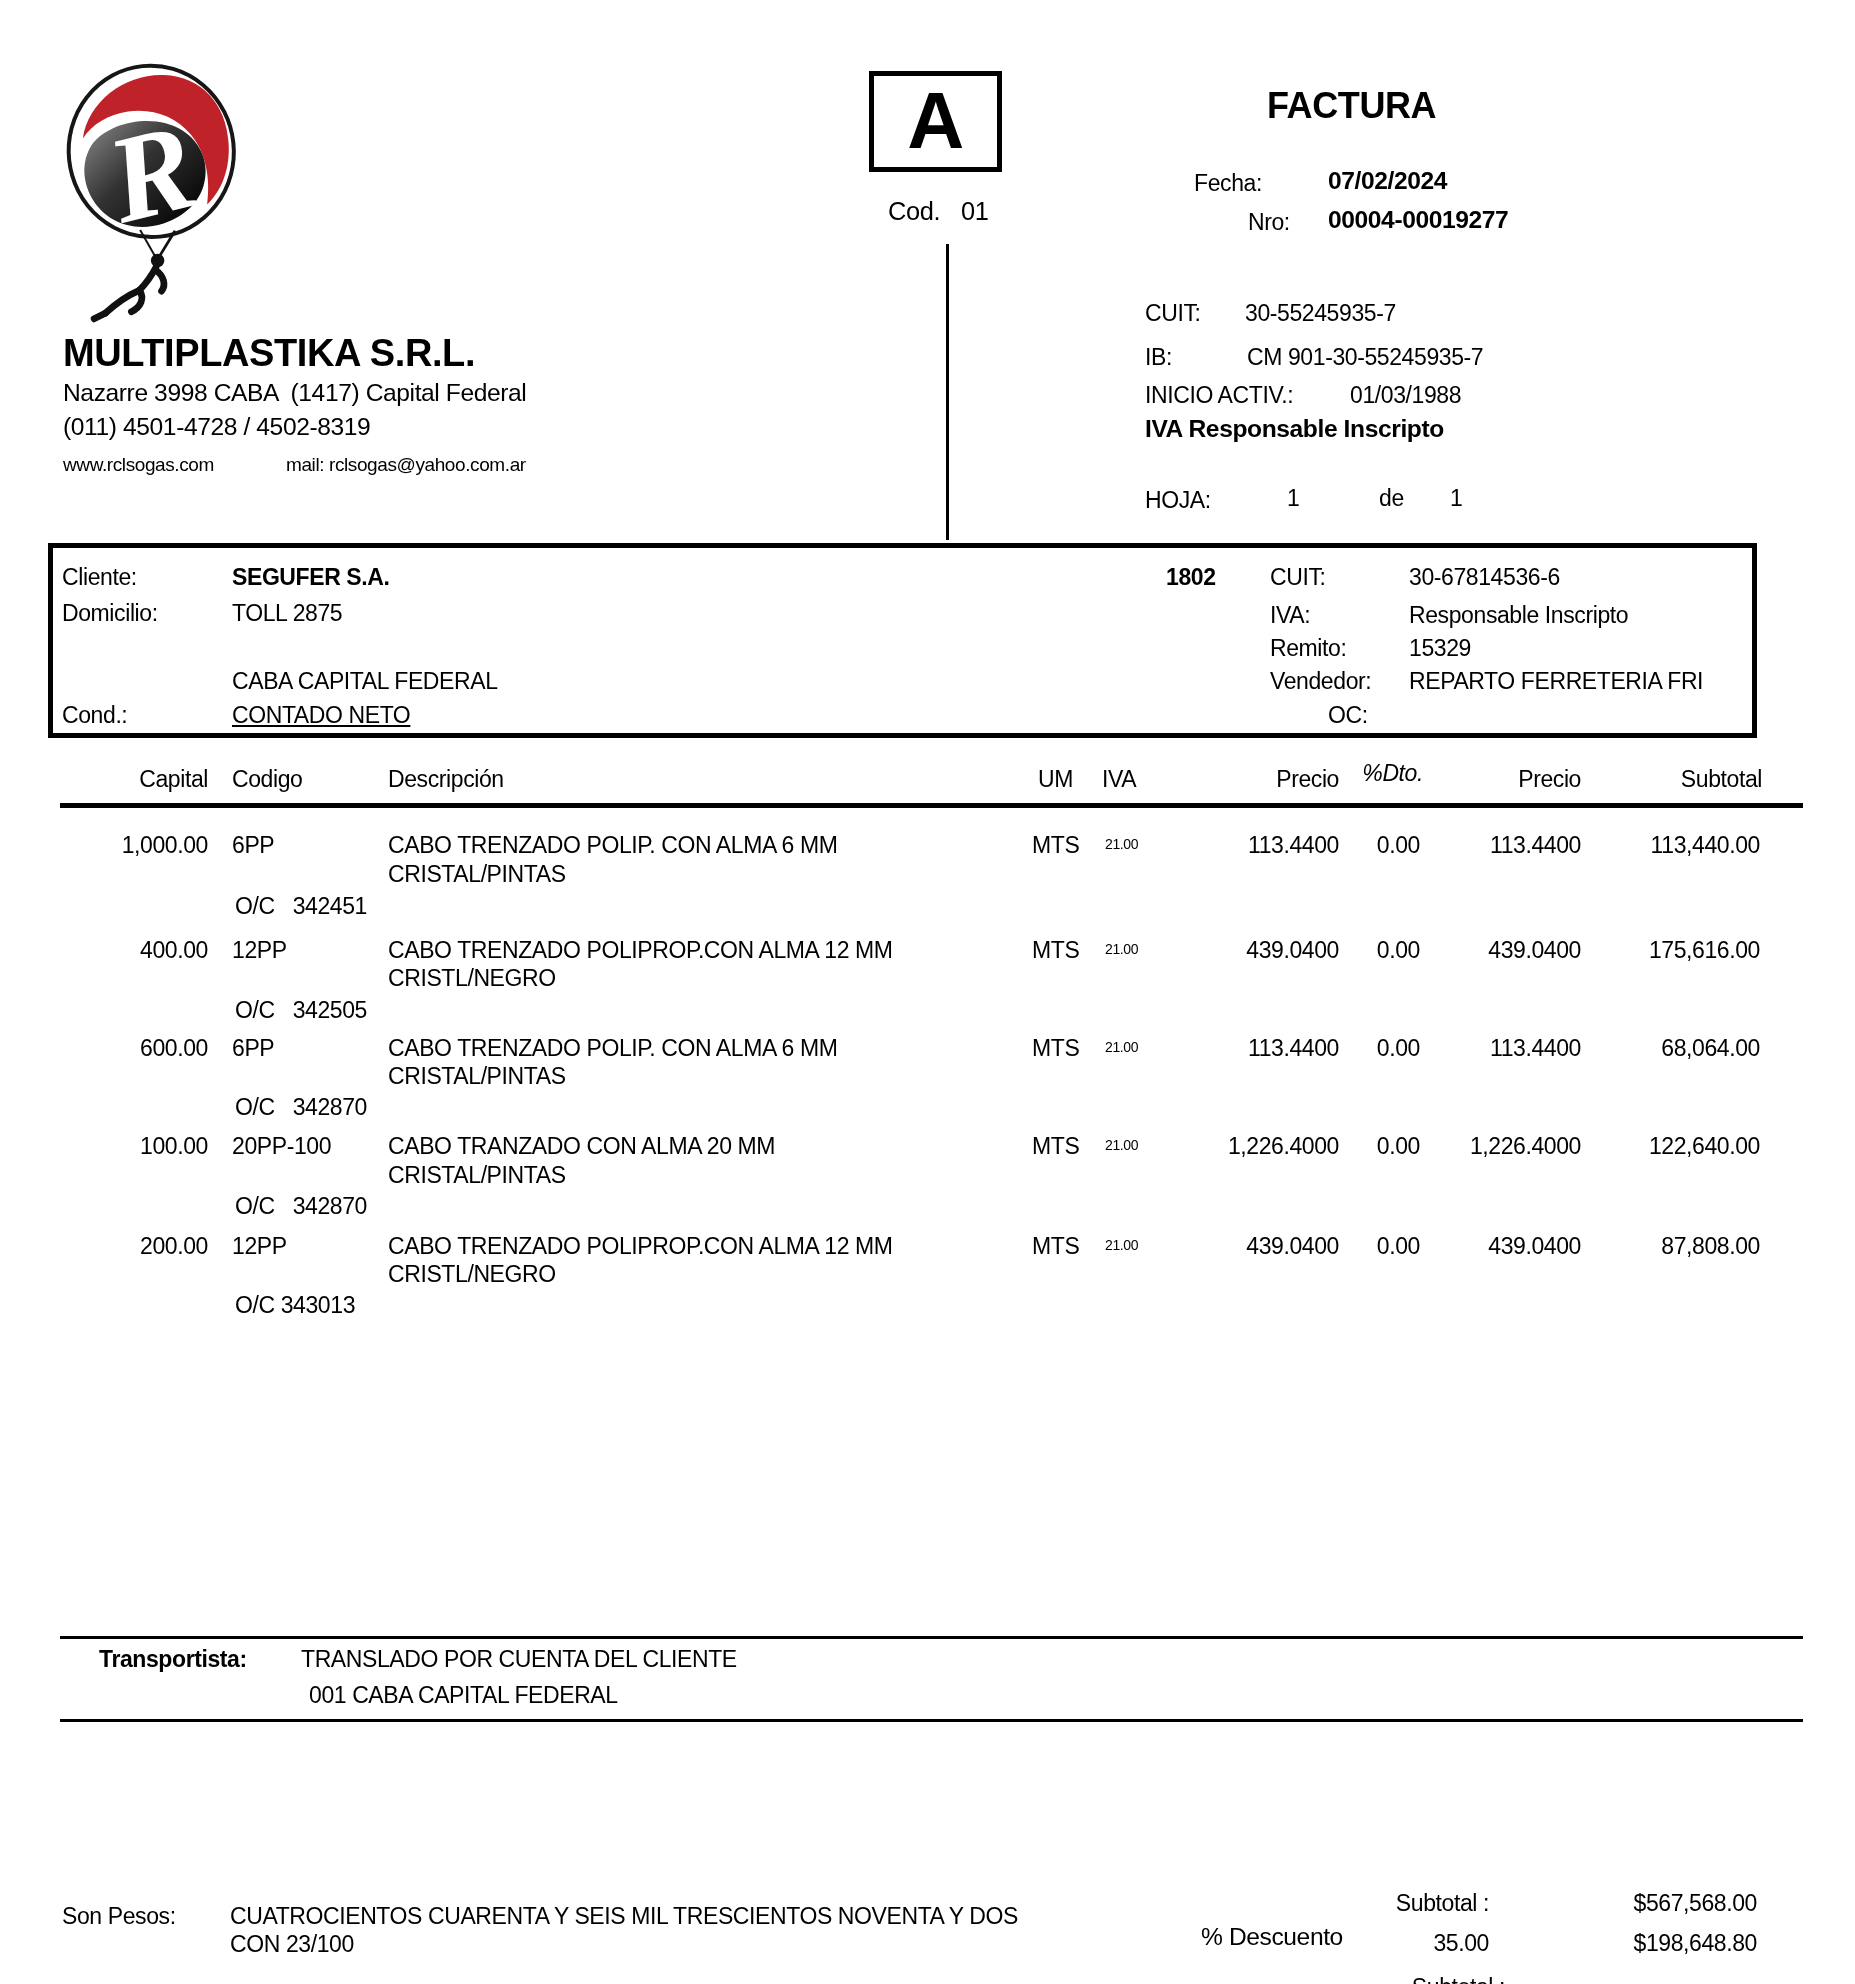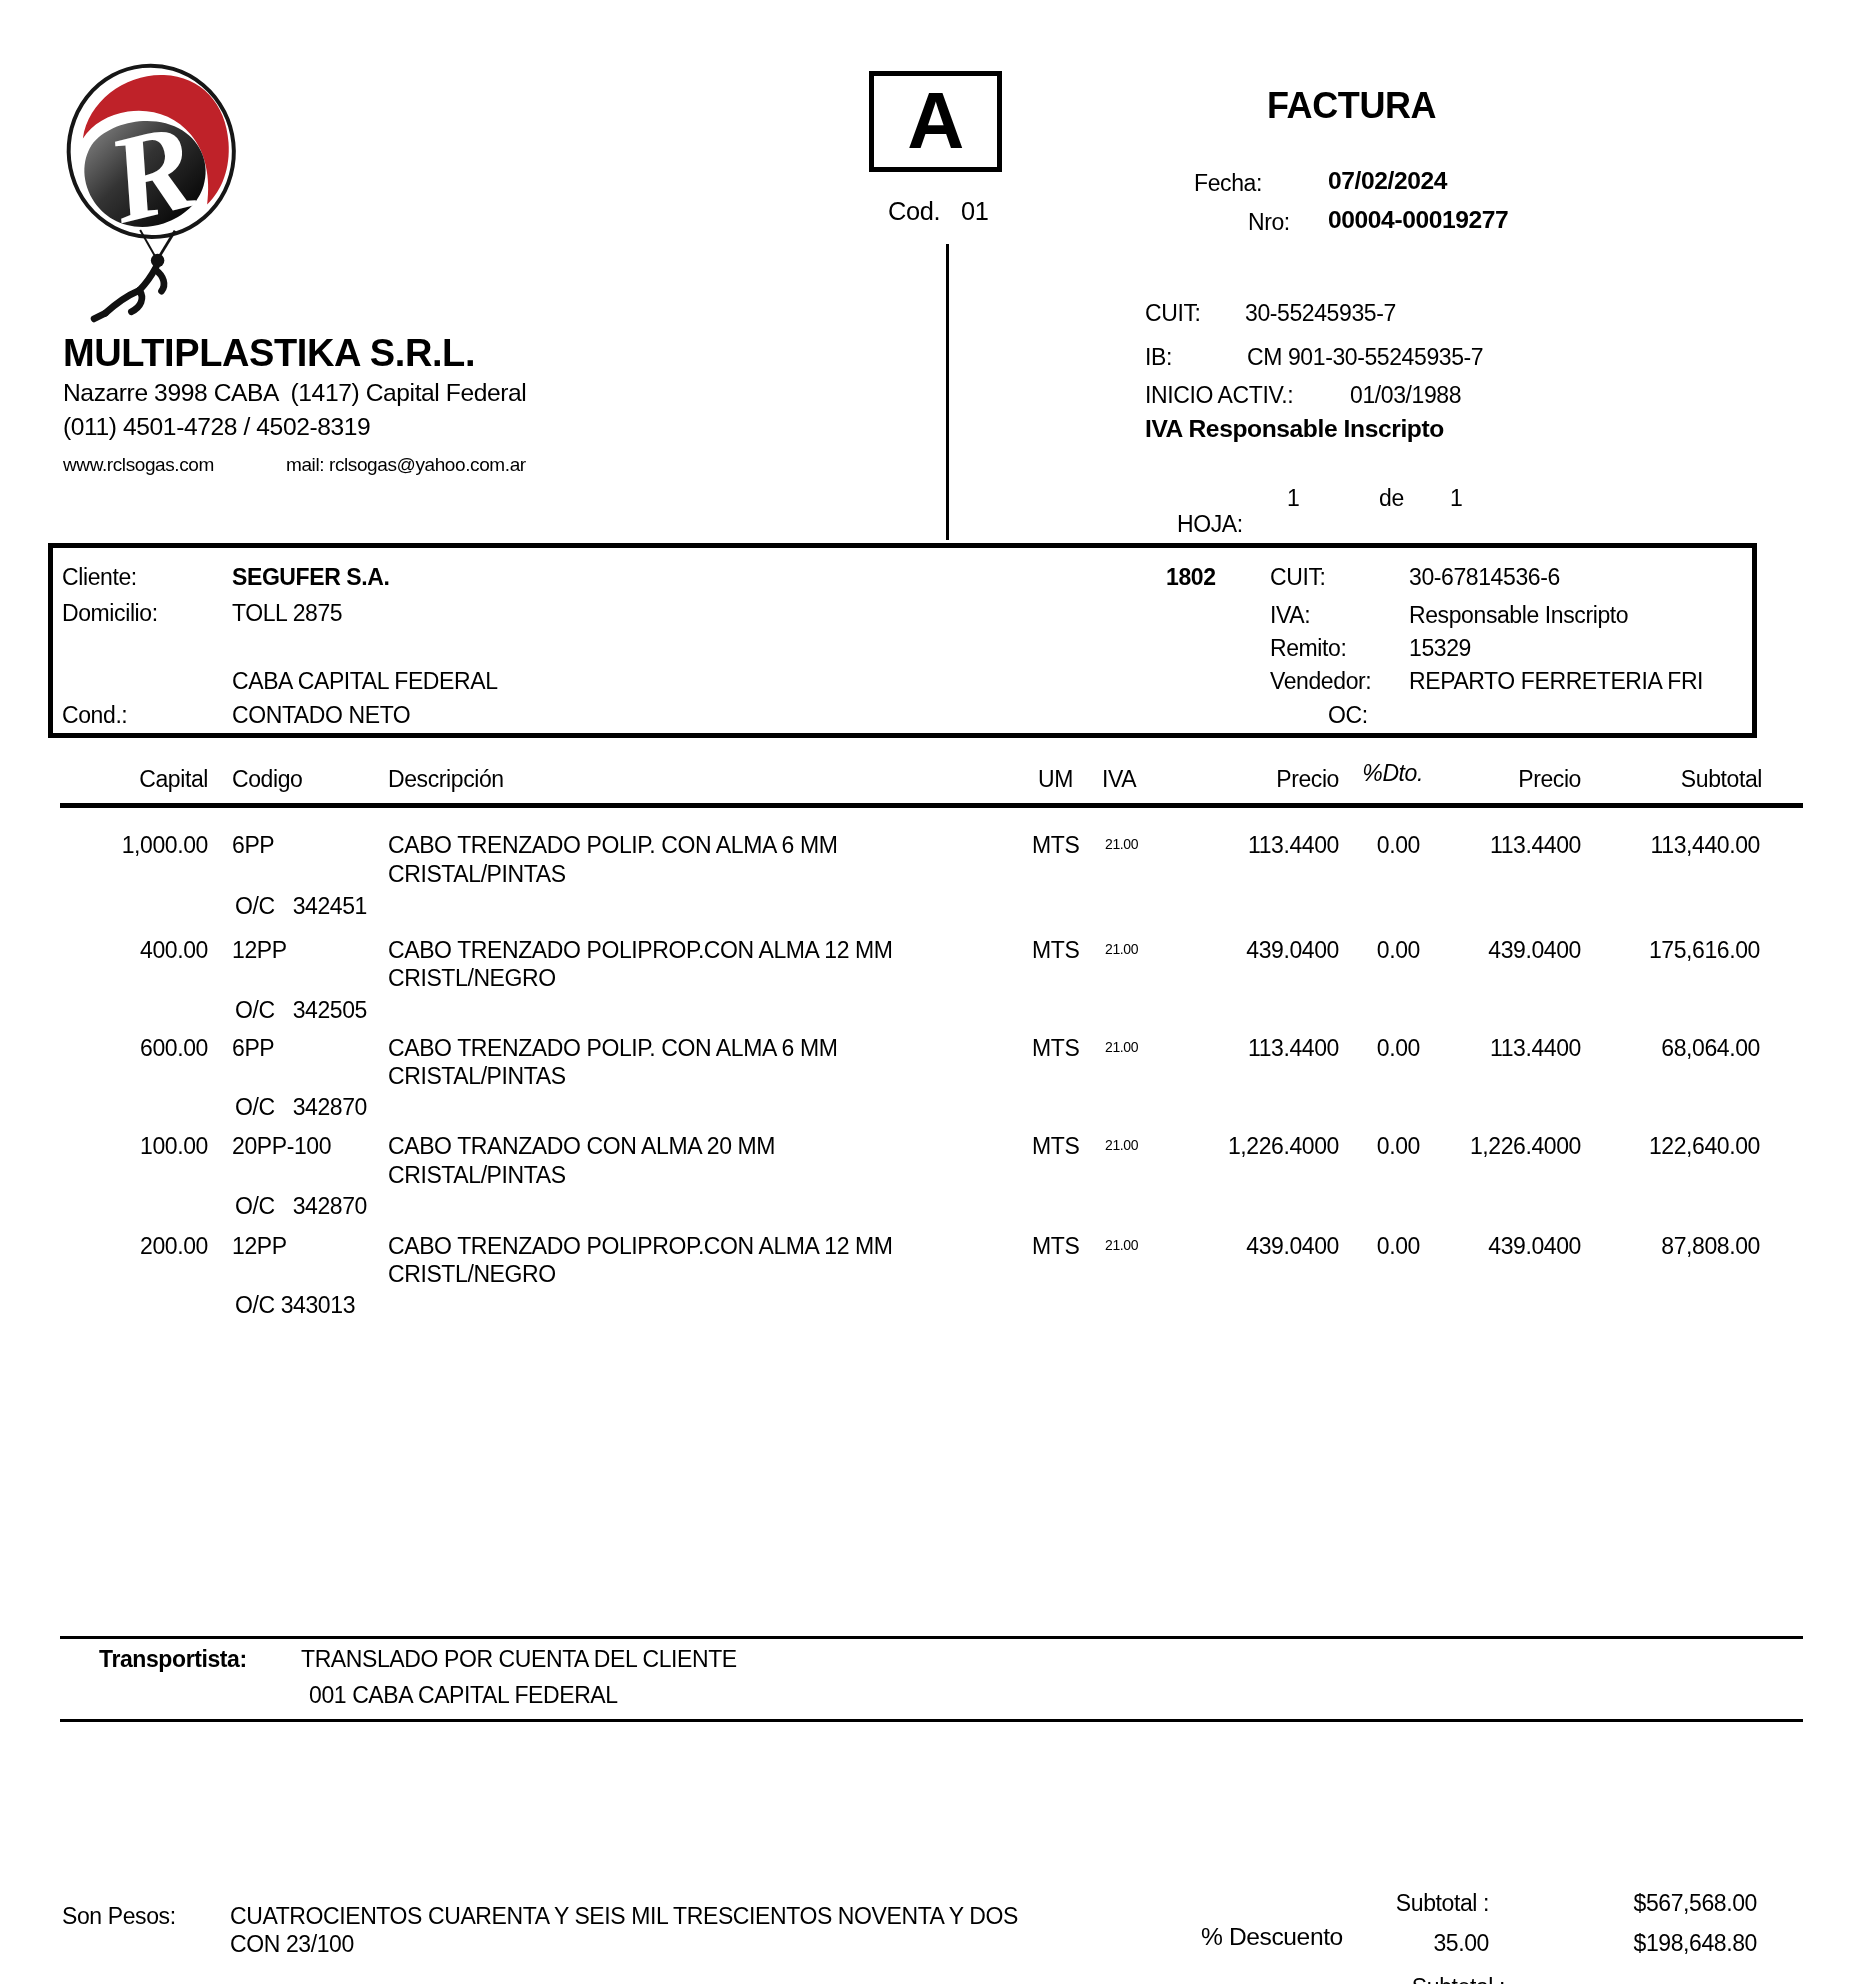--- a/index.html
+++ b/index.html
@@ -78,21 +78,21 @@
   <div class="t base" style="left:1248px;top:210px;">Nro:</div>
   <div class="t b val62" style="left:1328px;top:207px;">00004-00019277</div>
 
   <div class="t base" style="left:1145px;top:301px;">CUIT:</div>
   <div class="t base" style="left:1245px;top:301px;">30-55245935-7</div>
   <div class="t base" style="left:1145px;top:345px;">IB:</div>
   <div class="t base" style="left:1247px;top:345px;">CM 901-30-55245935-7</div>
   <div class="t base" style="left:1145px;top:383px;">INICIO ACTIV.:</div>
   <div class="t base" style="left:1350px;top:383px;">01/03/1988</div>
   <div class="t b val62" style="left:1145px;top:416px;">IVA Responsable Inscripto</div>
-  <div class="t base" style="left:1145px;top:512px;margin-left:32px;">HOJA:</div>
+  <div class="t base" style="left:1145px;top:488px;">HOJA:</div>
   <div class="t base" style="left:1287px;top:486px;">1</div>
   <div class="t base" style="left:1379px;top:486px;">de</div>
   <div class="t base" style="left:1450px;top:486px;">1</div>
 
   <div id="clientbox"></div>
   <div class="t base" style="left:62px;top:565px;">Cliente:</div>
   <div class="t b base" style="left:232px;top:565px;">SEGUFER S.A.</div>
   <div class="t b base" style="left:1166px;top:565px;">1802</div>
   <div class="t base" style="left:1270px;top:565px;">CUIT:</div>
   <div class="t base" style="left:1409px;top:565px;">30-67814536-6</div>
@@ -103,21 +103,21 @@
   <div class="t base" style="left:1409px;top:603px;">Responsable Inscripto</div>
 
   <div class="t base" style="left:1270px;top:636px;">Remito:</div>
   <div class="t base" style="left:1409px;top:636px;">15329</div>
 
   <div class="t base" style="left:232px;top:669px;">CABA CAPITAL FEDERAL</div>
   <div class="t base" style="left:1270px;top:669px;">Vendedor:</div>
   <div class="t base" style="left:1409px;top:669px;z-index:2;">REPARTO FERRETERIA FRI</div>
 
   <div class="t base" style="left:62px;top:703px;">Cond.:</div>
-  <div class="t base" style="left:232px;top:703px;">CONTADO NETO</div>
+  <div class="t base" style="left:232px;top:703px;text-decoration:underline;">CONTADO NETO</div>
   <div class="t base" style="left:1328px;top:703px;">OC:</div>
 
   <div class="t base r" style="left:60px;top:767px;width:148px;">Capital</div>
   <div class="t base" style="left:232px;top:767px;">Codigo</div>
   <div class="t base" style="left:388px;top:767px;">Descripción</div>
   <div class="t base" style="left:1038px;top:767px;">UM</div>
   <div class="t base" style="left:1102px;top:767px;">IVA</div>
   <div class="t base r" style="left:1220px;top:767px;width:119px;">Precio</div>
   <div class="t base r" style="left:1344px;top:761px;width:79px;font-style:italic;">%Dto.</div>
   <div class="t base r" style="left:1442px;top:767px;width:139px;">Precio</div>

